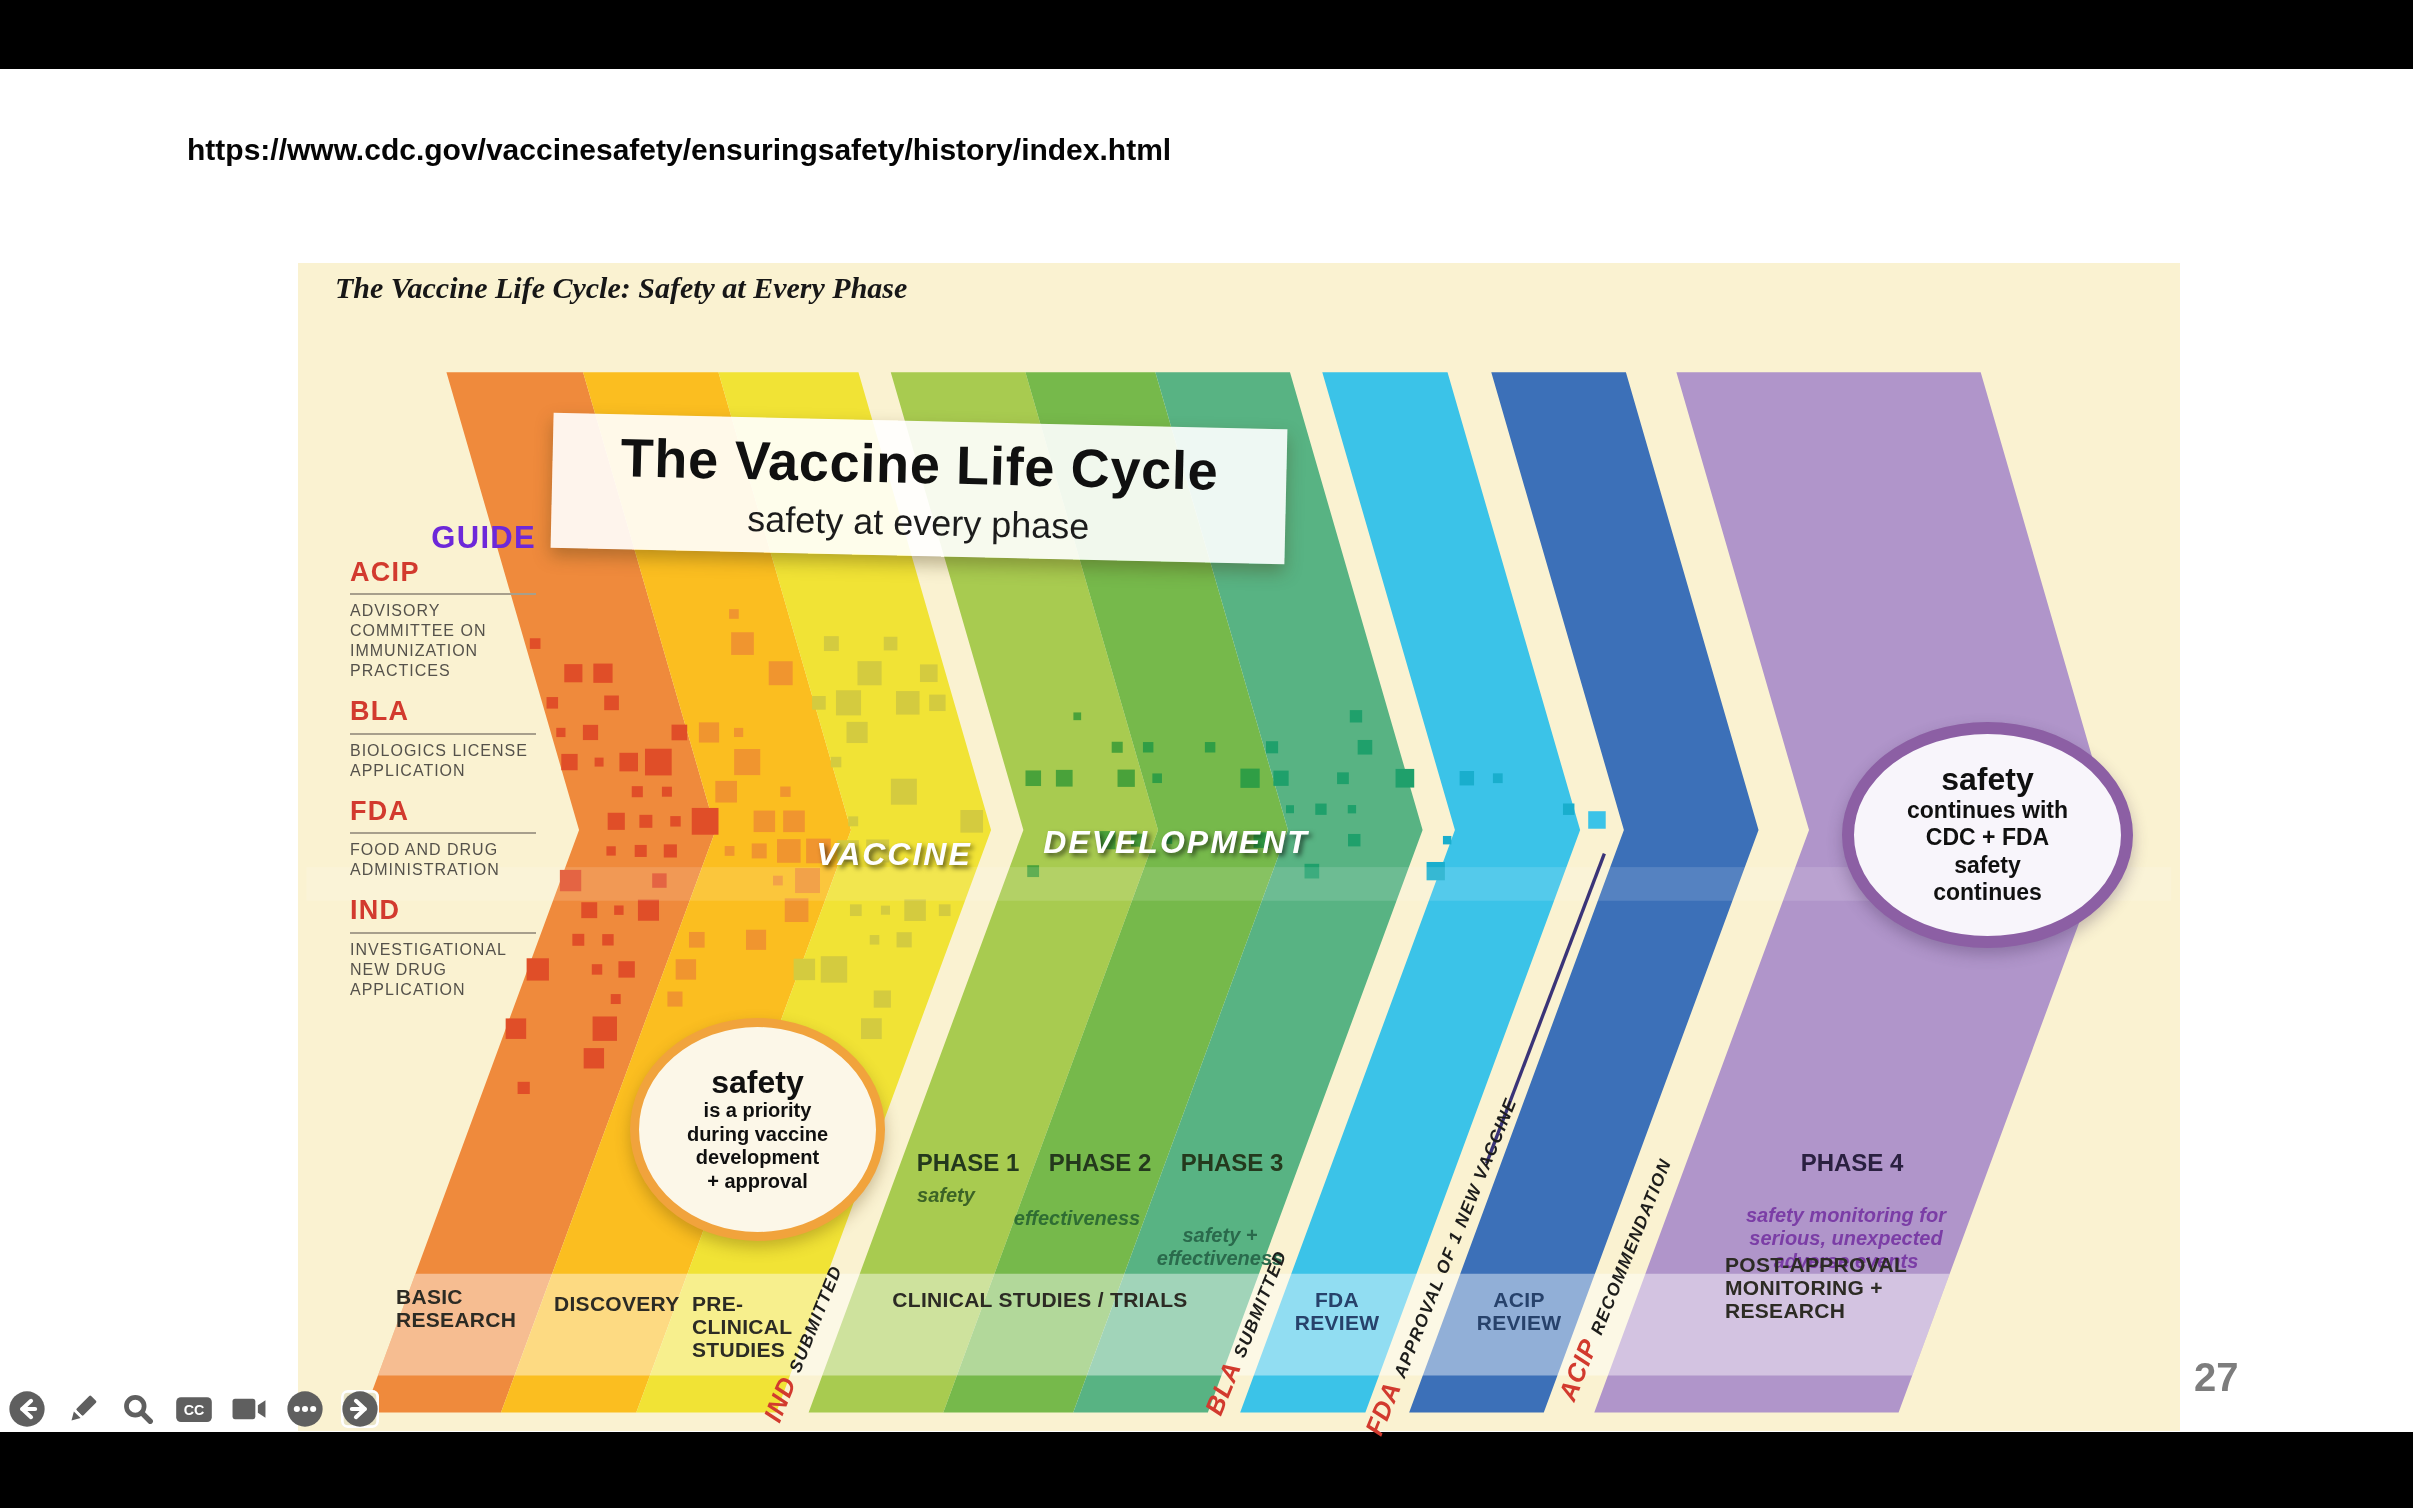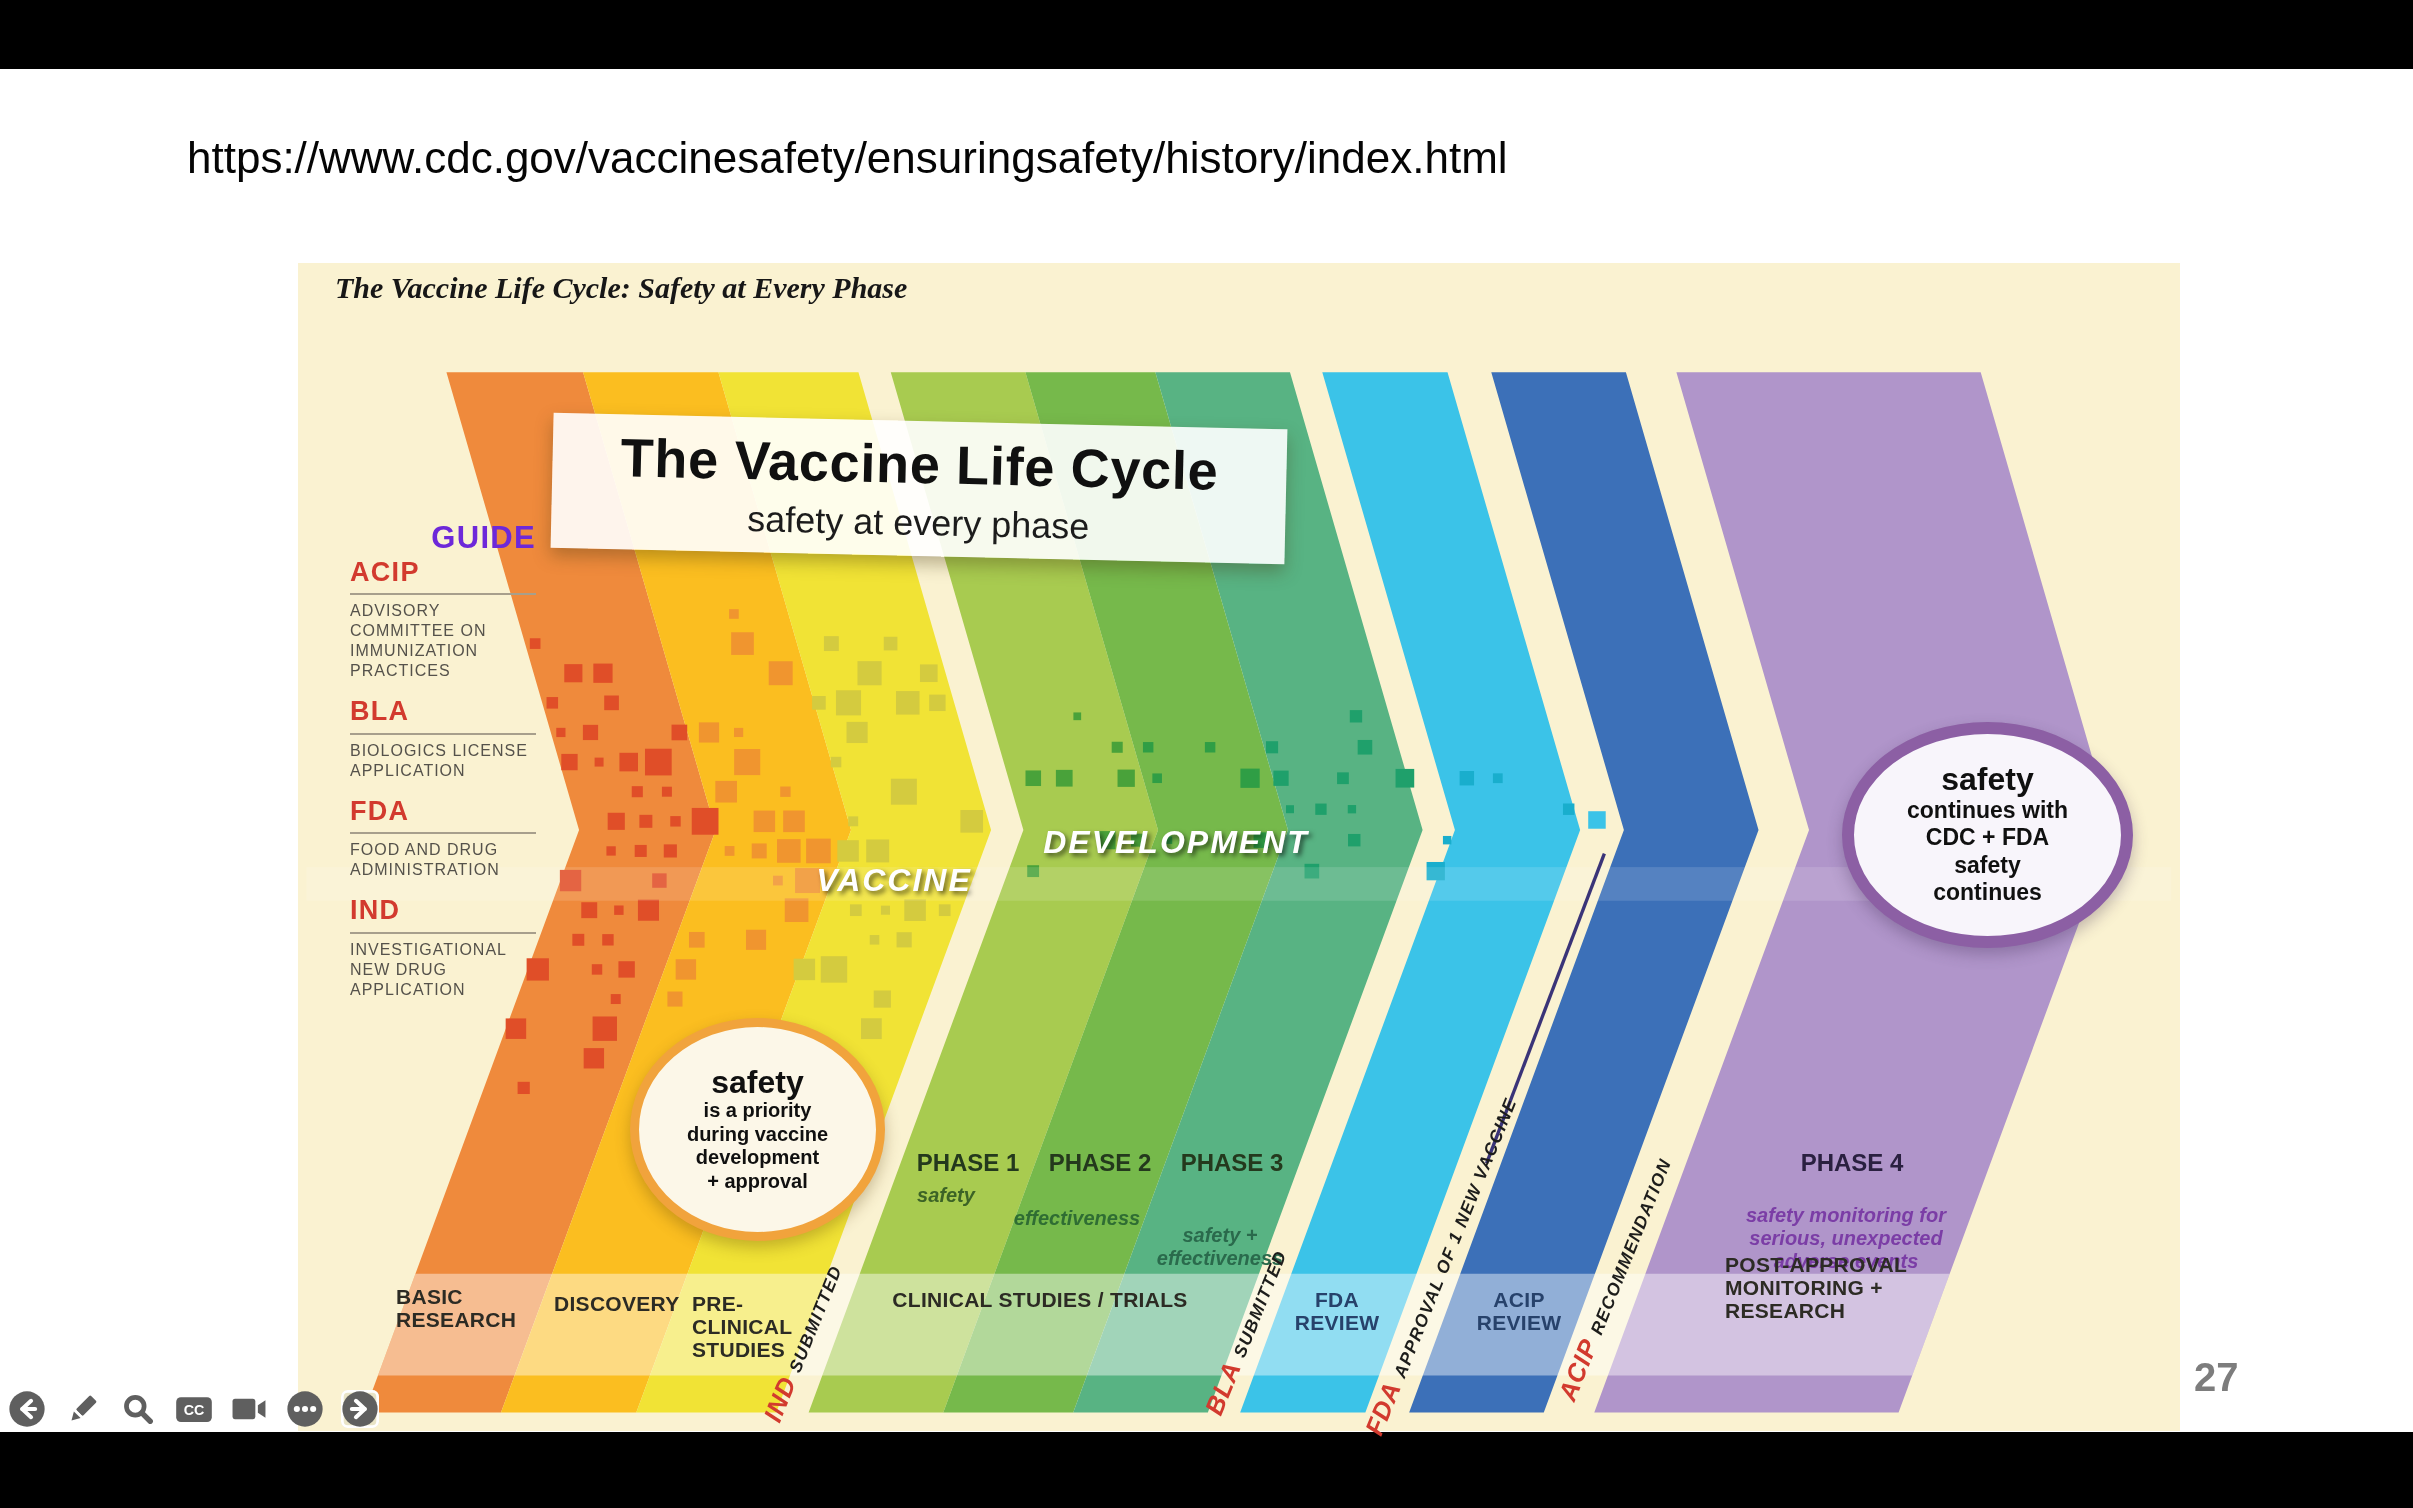--- a/index.html
+++ b/index.html
@@ -4,21 +4,21 @@
 <style>
   html,body{margin:0;padding:0;background:#ffffff;}
   body{width:2413px;height:1508px;position:relative;overflow:hidden;
        font-family:"Liberation Sans", sans-serif;}
   .abs{position:absolute;}
 
   
   .bar{left:0;width:2413px;background:#000;}
   .bar-top{top:0;height:69px;}
   .bar-bottom{top:1432px;height:77px;}
-  .url-line{left:187px;top:133px;font-size:44px;font-weight:400;color:#050505;letter-spacing:0px;}
+  .url-line{left:187px;top:133px;font-size:30px;font-weight:700;color:#050505;letter-spacing:0px;}
   .page-number{left:2194px;top:1355px;font-size:40px;font-weight:700;color:#7d7d7d;}
 
   
   .panel{left:298px;top:263px;width:1882px;height:1168px;background:#FAF2D1;}
   #chevron-svg{left:0;top:0;width:2413px;height:1508px;z-index:1;}
   .ig-heading{left:335px;top:271px;font-family:"Liberation Serif", serif;font-style:italic;
               font-weight:700;font-size:30px;color:#171717;z-index:2;}
 
   
   .guide{left:350px;top:520px;width:186px;z-index:2;}
@@ -31,21 +31,21 @@
   
   .title-box{left:552px;top:421px;width:734px;height:135px;background:rgba(255,255,255,0.90);
              transform:rotate(1.3deg);box-shadow:0 8px 17.5px rgba(70,55,15,0.35);
              display:flex;flex-direction:column;align-items:center;justify-content:center;z-index:3;}
   .tb-title{font-size:54px;font-weight:700;color:#101010;letter-spacing:0.7px;}
   .tb-sub{font-size:36px;color:#1c1c1c;margin-top:6.7px;}
 
   
   .banner-word{transform:translate(-50%,-50%);font-size:32px;font-style:italic;font-weight:700;
                color:#ffffff;letter-spacing:2px;text-shadow:2.7px 3.4px 5.4px rgba(0,0,0,0.6);z-index:2;}
-  .w-vaccine{left:894px;top:880px;}
+  .w-vaccine{left:894px;top:854px;}
   .w-development{left:1176px;top:842px;}
 
   
   .circle{border-radius:50%;display:flex;flex-direction:column;align-items:center;
           justify-content:center;text-align:center;z-index:3;color:#101010;font-weight:700;}
   .circle-left{left:630px;top:1018px;width:237px;height:205px;background:#FCF7E8;
                border:9.4px solid #F1A33C;box-shadow:0 6.7px 15px rgba(90,60,10,0.3);
                font-size:20px;line-height:1.18;}
   .circle-right{left:1842px;top:722px;width:267px;height:202px;background:#F8F5FB;
                 border:12.8px solid #8C5FA4;box-shadow:0 6.7px 15px rgba(60,40,80,0.3);

